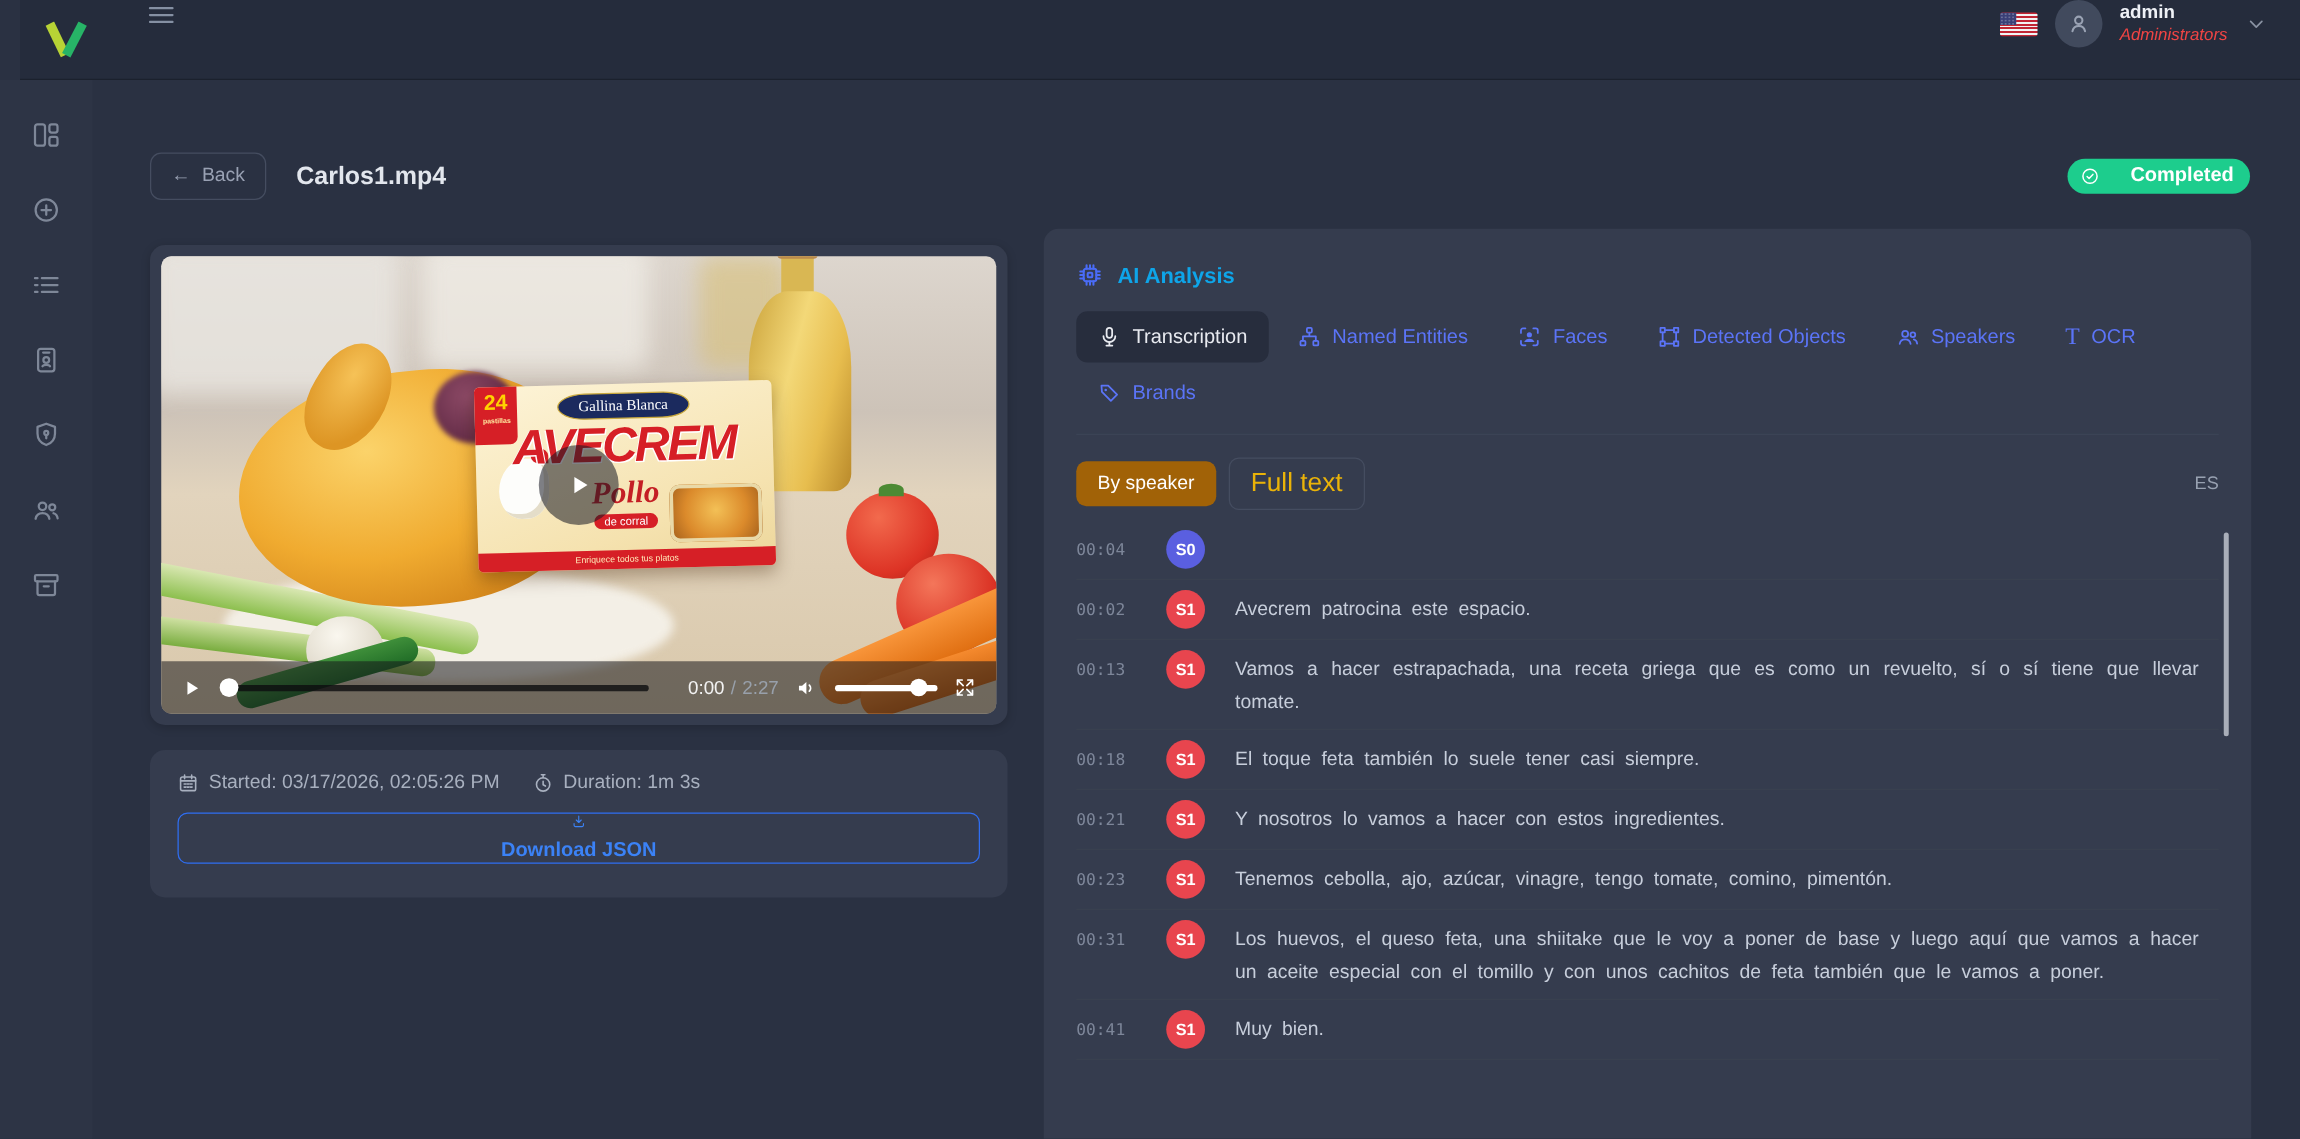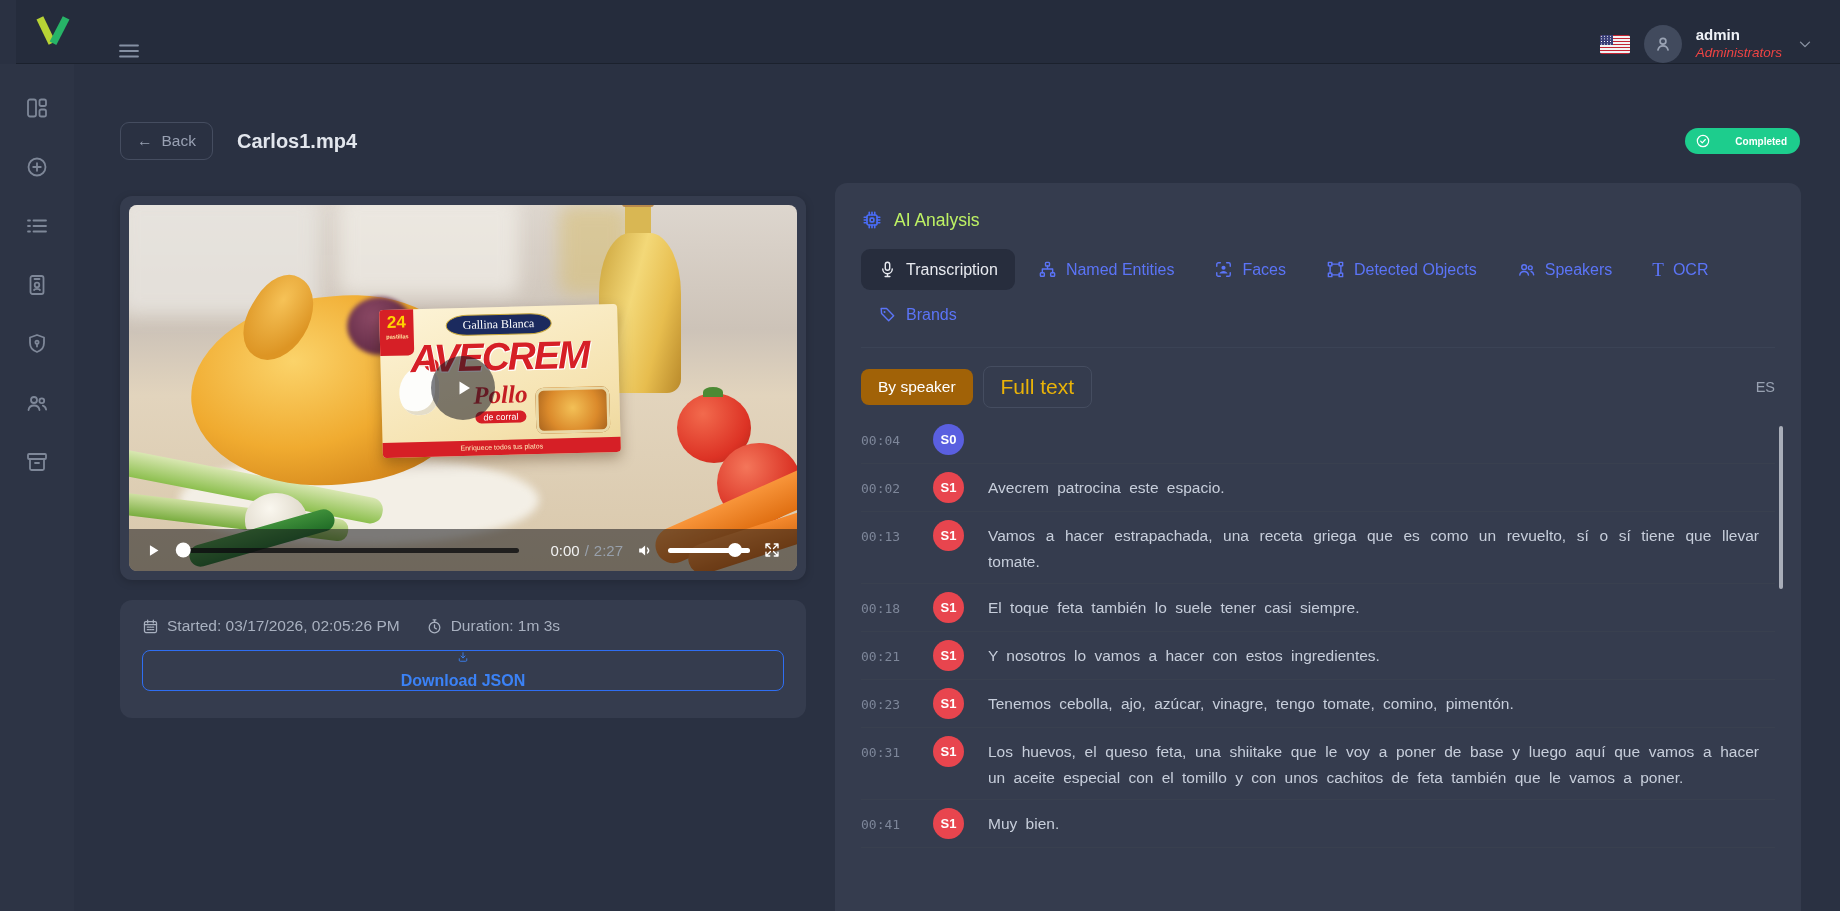--- a/index.html
+++ b/index.html
@@ -2,21 +2,21 @@
 <html><head>
 <meta charset="utf-8">
 <style>
   * { margin:0; padding:0; box-sizing:border-box; }
   html,body { width:1840px; height:911px; overflow:hidden; background:#2a3142;
               font-family:"Liberation Sans", sans-serif; }
   .app { position:relative; width:1840px; height:911px; }
 
   
   .topbar { position:absolute; top:0; left:0; right:0; height:64px; background:#252c3c;
-            display:flex; align-items:flex-end; z-index:5; border-bottom:1px solid rgba(0,0,0,.25);margin-left:16px; }
+            display:flex; align-items:flex-start; z-index:5; border-bottom:1px solid rgba(0,0,0,.25);margin-left:16px; }
   .logo-box { width:74px; height:64px; display:flex; align-items:center; justify-content:center; cursor:pointer; }
   .hamburger { background:none; border:none; margin-left:26px; cursor:pointer; color:#8590a3; display:flex; }
   .top-right { margin-left:auto; display:flex; align-items:center; gap:14px; padding-right:26px; }
   .flag { width:30px; height:19px; border-radius:2px; overflow:hidden; position:relative; cursor:pointer;
           background:repeating-linear-gradient(180deg,#c22533 0 1.5px,#f2f2f2 1.5px 3px); }
   .flag .canton { position:absolute; left:0; top:0; width:13px; height:10.5px; background:#3a3f77;
           background-image:radial-gradient(#fff 22%, transparent 26%); background-size:3px 2.6px; }
   .avatar { width:38px; height:38px; border-radius:50%; background:#414a5d; color:#9aa3b4;
             display:flex; align-items:center; justify-content:center; cursor:pointer; }
   .user-info { line-height:1.25; cursor:pointer; }
@@ -32,21 +32,21 @@
 
   
   .main { position:absolute; top:64px; left:74px; right:0; bottom:0; background:#2a3142; overflow:hidden; }
 
   .page-head { position:absolute; left:46px; right:40px; top:58px; display:flex; align-items:center; }
   .back-btn { display:flex; align-items:center; gap:9px; background:none; border:1px solid #454d60;
               color:#99a1b3; font-size:15.5px; padding:9px 16px; border-radius:9px; cursor:pointer;
               font-family:"Liberation Sans",sans-serif; }
   .page-title { color:#e2e6ed; font-size:20px; font-weight:700; margin-left:24px; }
   .status-badge { margin-left:auto; display:flex; align-items:center; gap:24px; background:#1dcd8d;
-              color:#fff; font-size:10px; font-weight:700; padding:5px 13px 5px 10px; border-radius:15px; }
+              color:#fff; font-size:16px; font-weight:700; padding:5px 13px 5px 10px; border-radius:15px; }
 
   
   .video-card { position:absolute; left:46px; top:132px; width:686px; height:384px; background:#353c4e;
                 border-radius:12px; padding:9px; box-shadow:0 2px 8px rgba(0,0,0,.18); }
   .video { position:relative; width:100%; height:100%; border-radius:8px; overflow:hidden; cursor:pointer;
            background:linear-gradient(180deg,#ddd6ce 0%,#cdc3b8 34%,#e2d4bd 52%,#d9c8ab 100%); }
   .blur-blob { position:absolute; filter:blur(9px); border-radius:12px; }
   .cabinet { left:-10px; top:-10px; width:200px; height:120px; background:#e9e6e1; opacity:.8; }
   .window-light { left:210px; top:-10px; width:180px; height:100px; background:#f2efe9; opacity:.7; }
   .shelf-item { left:430px; top:0; width:70px; height:90px; background:#d8c078; opacity:.6; }
@@ -138,21 +138,21 @@
   .meta-row { display:flex; align-items:flex-end; gap:26px; color:#a8b0bf; font-size:15.5px; }
   .meta-item { display:flex; align-items:center; gap:8px; }
   .download-btn { margin-top:15px; width:100%; height:41px; background:none; border:1.5px solid #2f6ef2;
          border-radius:8px; color:#3b82f6; font-size:16px; font-weight:600; cursor:pointer;
          display:flex; align-items:center; justify-content:center; gap:9px;
          font-family:"Liberation Sans",sans-serif;flex-direction:column; }
 
   
   .ai-card { position:absolute; left:761px; top:119px; width:966px; height:780px; background:#353c4e;
          border-radius:12px; padding:26px; }
-  .ai-head { display:flex; align-items:center; gap:11px; color:#bef264; font-size:17.5px; font-weight:400; }
+  .ai-head { display:flex; align-items:center; gap:11px; color:#0ea5e9; font-size:17.5px; font-weight:700; }
   .ai-head .chip { color:#4a6cf7; display:flex; }
   .tabs { margin-top:18px; display:flex; flex-wrap:wrap; row-gap:4px; column-gap:6px;
          border-bottom:1px solid #3b4355; padding-bottom:12px; }
   .tab { display:flex; align-items:center; gap:9px; padding:11px 17px; border-radius:9px;
          color:#5b74f7; font-size:16px; cursor:pointer; background:none; border:none;
          font-family:"Liberation Sans",sans-serif; }
   .tab.active { background:#272d3d; color:#e8eaf0; }
   .tab .tab-icon { display:flex; }
   .serif-t { font-family:"Liberation Serif",serif; font-size:19px; line-height:19px; }
   .toggle-row { margin-top:18px; display:flex; align-items:center; gap:10px; }

